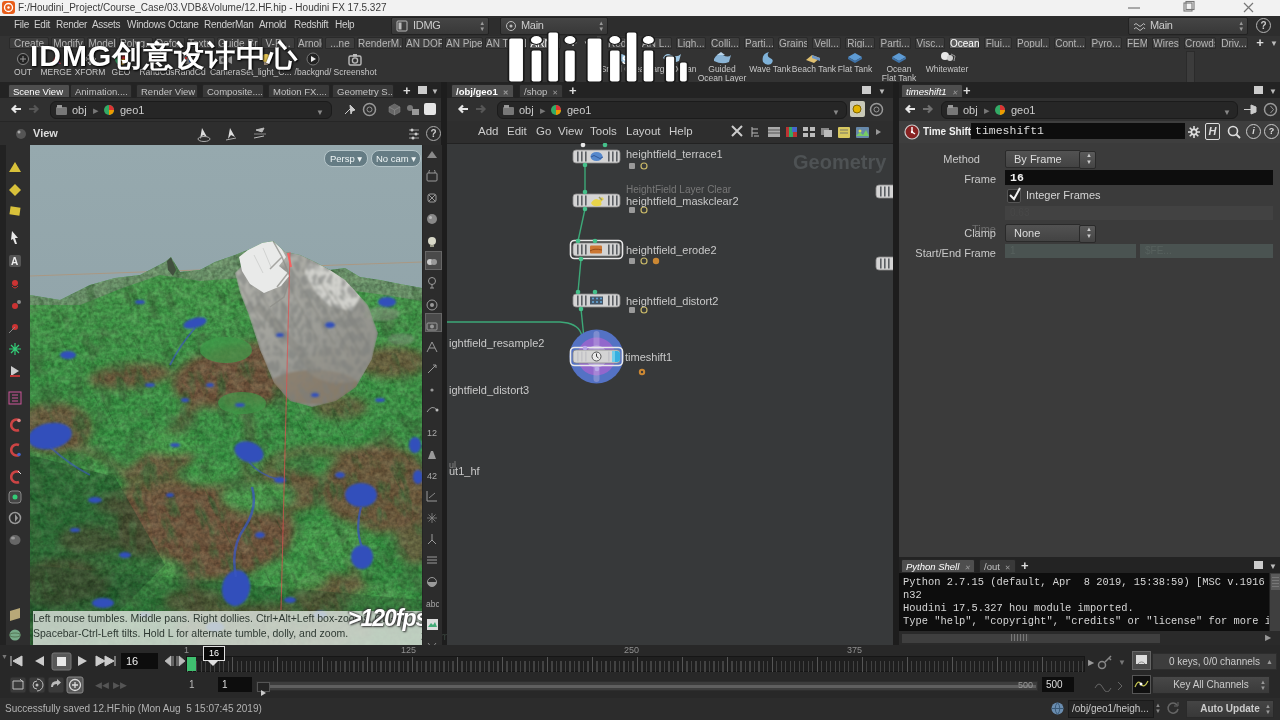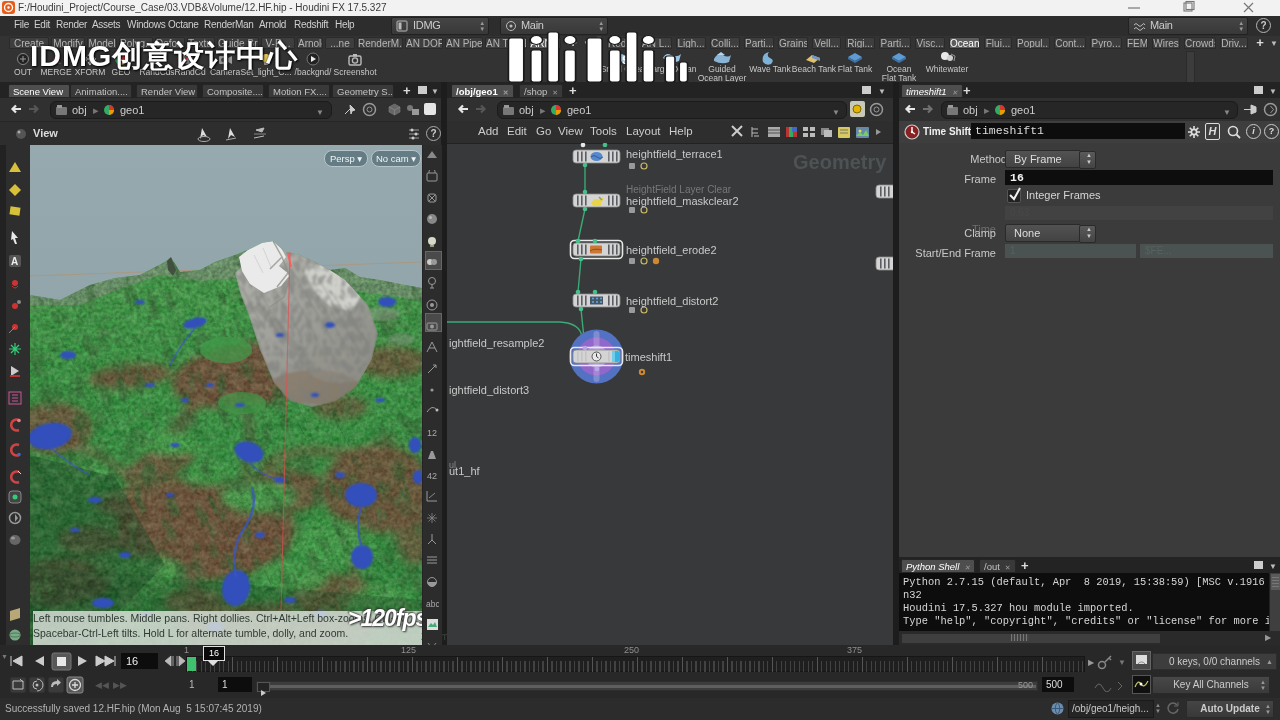--- a/index.html
+++ b/index.html
@@ -884,21 +884,21 @@
  <text></text>
  <div class="abs" style="left:306px;top:2px;width:13px;height:15px;border:1.8px solid #ddd;border-radius:2px;color:#ddd;font-size:11px;font-weight:bold;text-align:center;line-height:15px;font-style:italic;">H</div>
  <svg class="abs" style="left:327px;top:3px" width="16" height="16">
             <circle cx="7" cy="7" r="4.5" fill="none" stroke="#ddd" stroke-width="1.6"></circle>
             <path d="M10.5 10.5 L14 14" stroke="#ddd" stroke-width="1.8"></path>
           </svg>
  <div class="abs" style="left:347px;top:3px;width:13px;height:13px;border:1.5px solid #ccc;border-radius:50%;color:#ddd;font-size:9px;font-style:italic;font-weight:bold;text-align:center;line-height:13px;">i</div>
  <div class="abs" style="left:365px;top:3px;width:13px;height:13px;border:1.5px solid #ccc;border-radius:50%;color:#ddd;font-size:9px;font-weight:bold;text-align:center;line-height:13px;">?</div>
 </div>
         <div class="abs" style="left:0;top:61px;width:381px;height:414px;background:#3b3b3b;">
- <div class="plab" style="left:0px;top:10px;width:81px;padding-left:27px;">Method</div>
+ <div class="plab" style="left:0px;top:10px;width:81px;">Method</div>
  <div class="abs" style="left:106px;top:7px;width:74px;height:16px;background:linear-gradient(#525252,#434343);border:1px solid #2a2a2a;border-radius:2px;color:#ddd;font-size:11px;line-height:16px;"><span style="margin-left:8px;">By Frame</span><span class="spin" style="right:-17px;top:2px;">▲<br>▼</span><span class="abs" style="right:-16px;top:0;width:15px;height:16px;background:linear-gradient(#5a5a5a,#444);border:1px solid #2a2a2a;border-radius:2px;"></span><span class="abs" style="right:-12px;top:1px;color:#ccc;font-size:6px;line-height:7px;">▲<br>▼</span></div>
  <div class="plab" style="left:0px;top:30px;width:97px;">Frame</div>
  <div class="abs" style="left:106px;top:27px;width:268px;height:15px;background:#0d0d0d;color:#f2f2f2;font-size:11.5px;font-weight:bold;line-height:15px;"><span class="mono" style="margin-left:5px;">16</span></div>
  <div class="abs" style="left:108px;top:46px;width:12px;height:12px;background:#222;border:1px solid #555;border-radius:2px;"></div>
  <svg class="abs" style="left:109px;top:44px" width="14" height="14">
             <path d="M2 8 L6 12 L12 1" stroke="#f0f0f0" stroke-width="2" fill="none"></path>
           </svg>
  <div class="abs" style="left:127px;top:46px;color:#d5d5d5;font-size:11px;">Integer Frames</div>
  <div class="plab" style="left:0px;top:53px;width:97px;color:#6e6e6e;margin-top:27px;">Time</div>
  <div class="abs" style="left:106px;top:63px;width:268px;height:14px;background:#424242;color:#484848;font-size:10px;line-height:14px;"><span style="margin-left:5px;">0.63</span></div>

